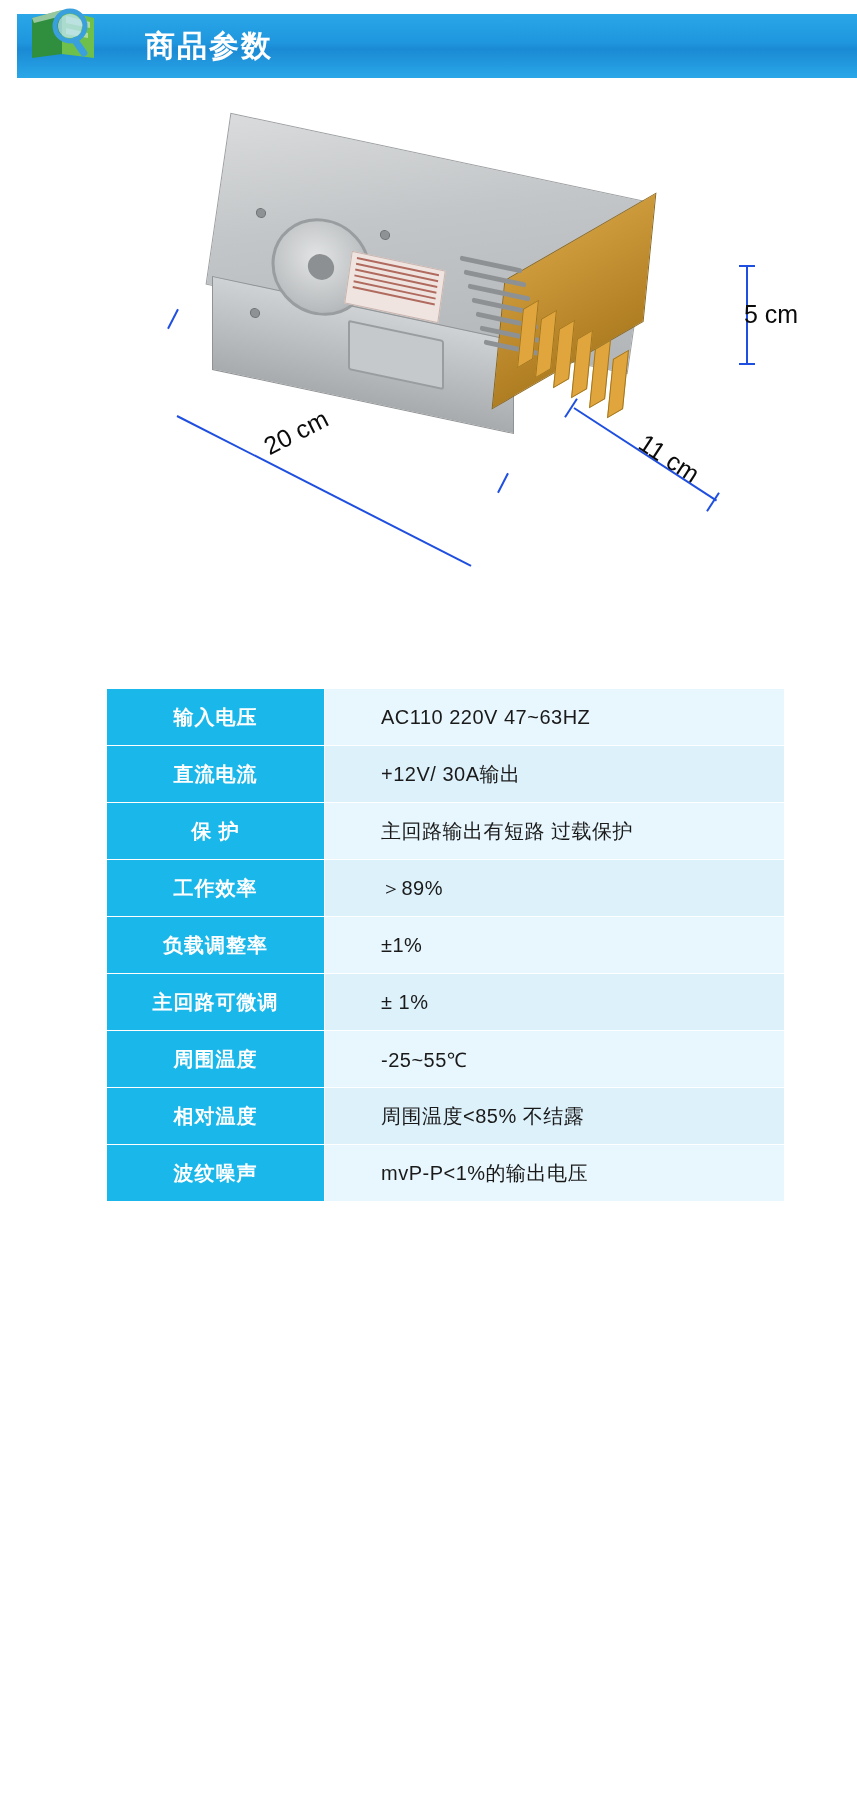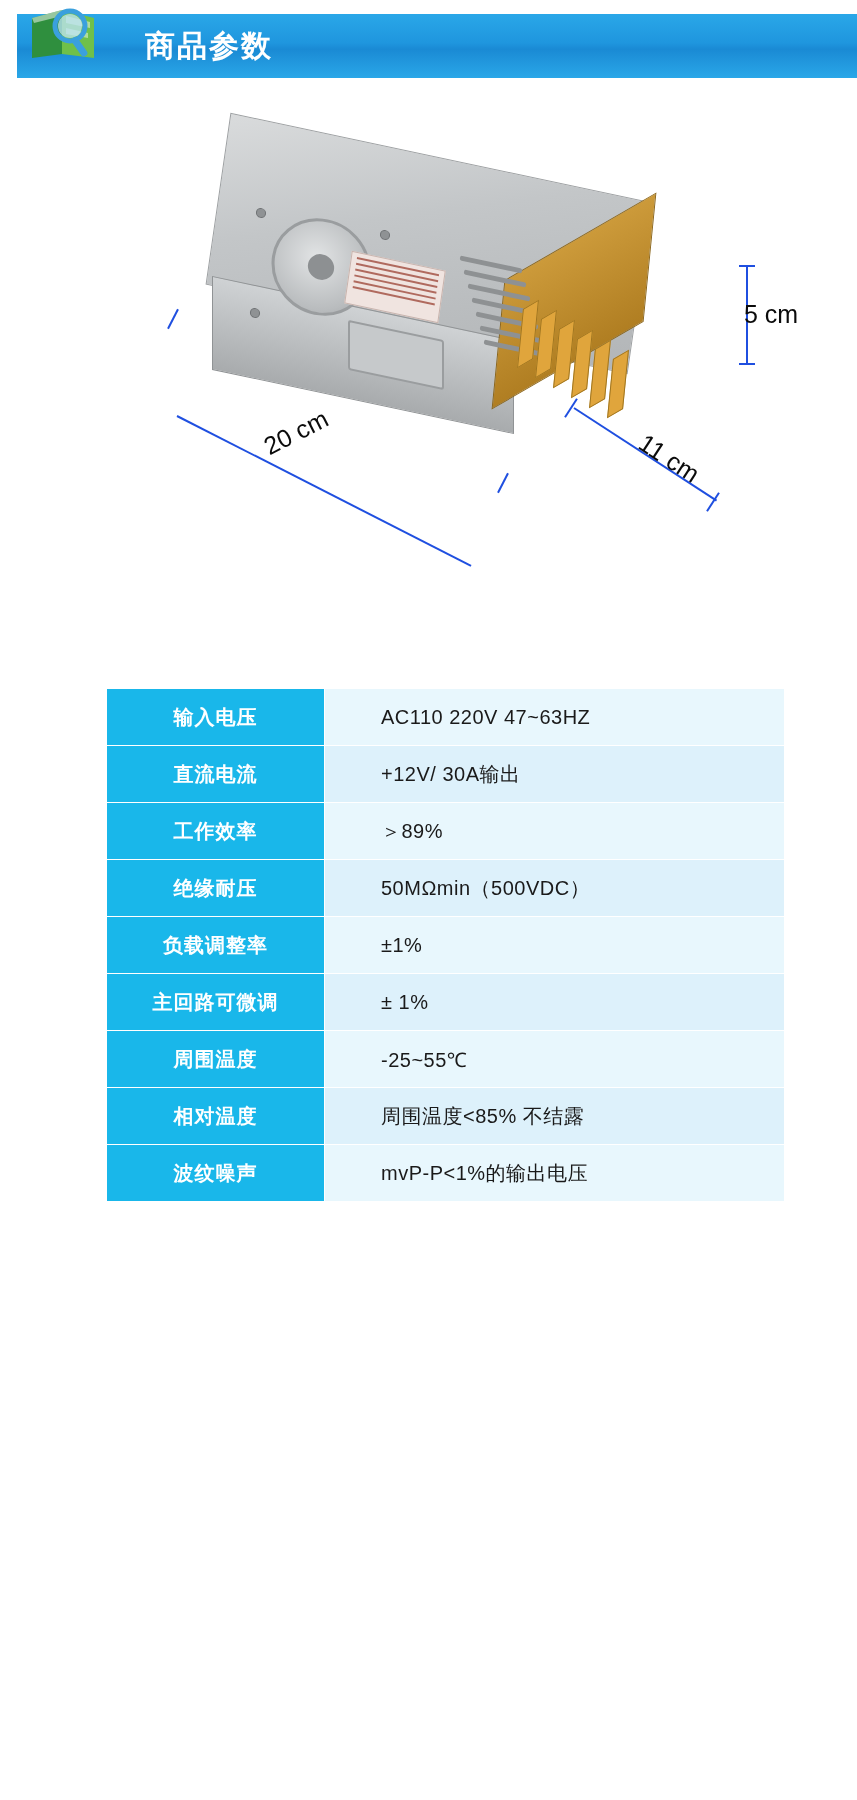--- a/index.html
+++ b/index.html
@@ -300,28 +300,28 @@
   <tbody>
     <tr>
       <td class="spec-name">输入电压</td>
       <td class="spec-value">AC110  220V  47~63HZ</td>
     </tr>
     <tr>
       <td class="spec-name">直流电流</td>
       <td class="spec-value">+12V/ 30A输出</td>
     </tr>
     <tr>
+      <td class="spec-name">保      护</td>
+      <td class="spec-value">主回路输出有短路  过载保护</td>
+    </tr>
+    <tr>
       <td class="spec-name">工作效率</td>
       <td class="spec-value">＞89%</td>
     </tr>
     <tr>
-      <td class="spec-name">绝缘耐压</td>
-      <td class="spec-value">50MΩmin（500VDC）</td>
-    </tr>
-    <tr>
       <td class="spec-name">负载调整率</td>
       <td class="spec-value">±1%</td>
     </tr>
     <tr>
       <td class="spec-name">主回路可微调</td>
       <td class="spec-value">± 1%</td>
     </tr>
     <tr>
       <td class="spec-name">周围温度</td>
       <td class="spec-value">-25~55℃</td>

